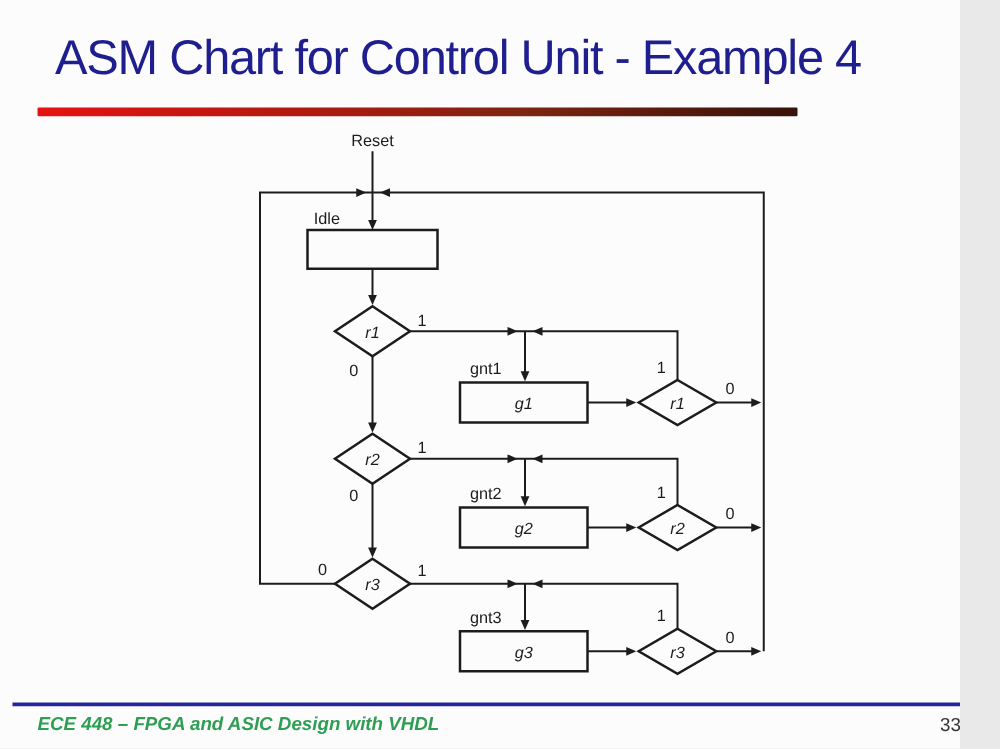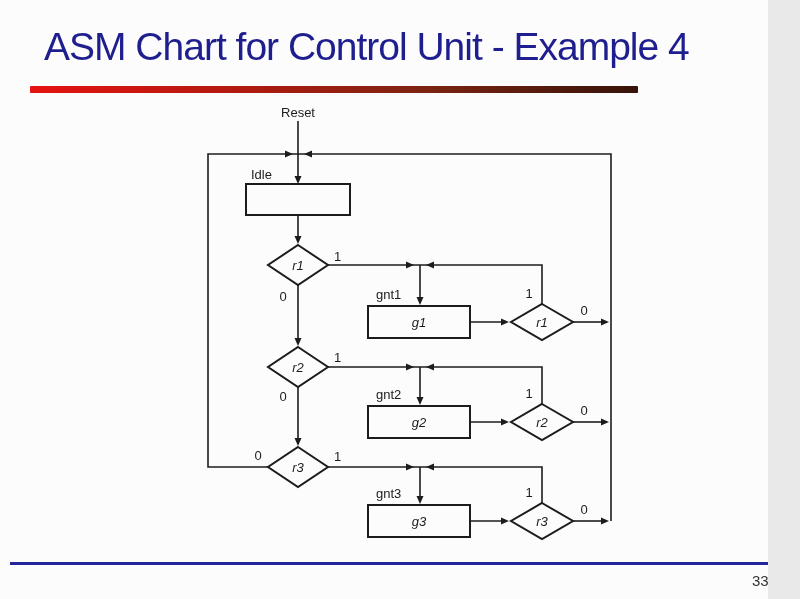--- a/index.html
+++ b/index.html
@@ -141,15 +141,16 @@
       <rect x="368" y="505" width="102" height="32" class="shape"></rect>
       <text x="419" y="526" class="mid it">g3</text>
       <polygon class="shape" points="542,503 573,521 542,539 511,521"></polygon>
       <text x="542" y="526" class="mid it">r3</text>
       <text x="529" y="497" class="mid">1</text>
       <text x="584" y="514" class="mid">0</text>
     </g>
   </svg>
 
   <div class="footer-rule"></div>
+  <div class="footer-text">ECE 448 – FPGA and ASIC Design with VHDL</div>
   <div class="page-number">33</div>
 
 </div>
 
 </body></html>

